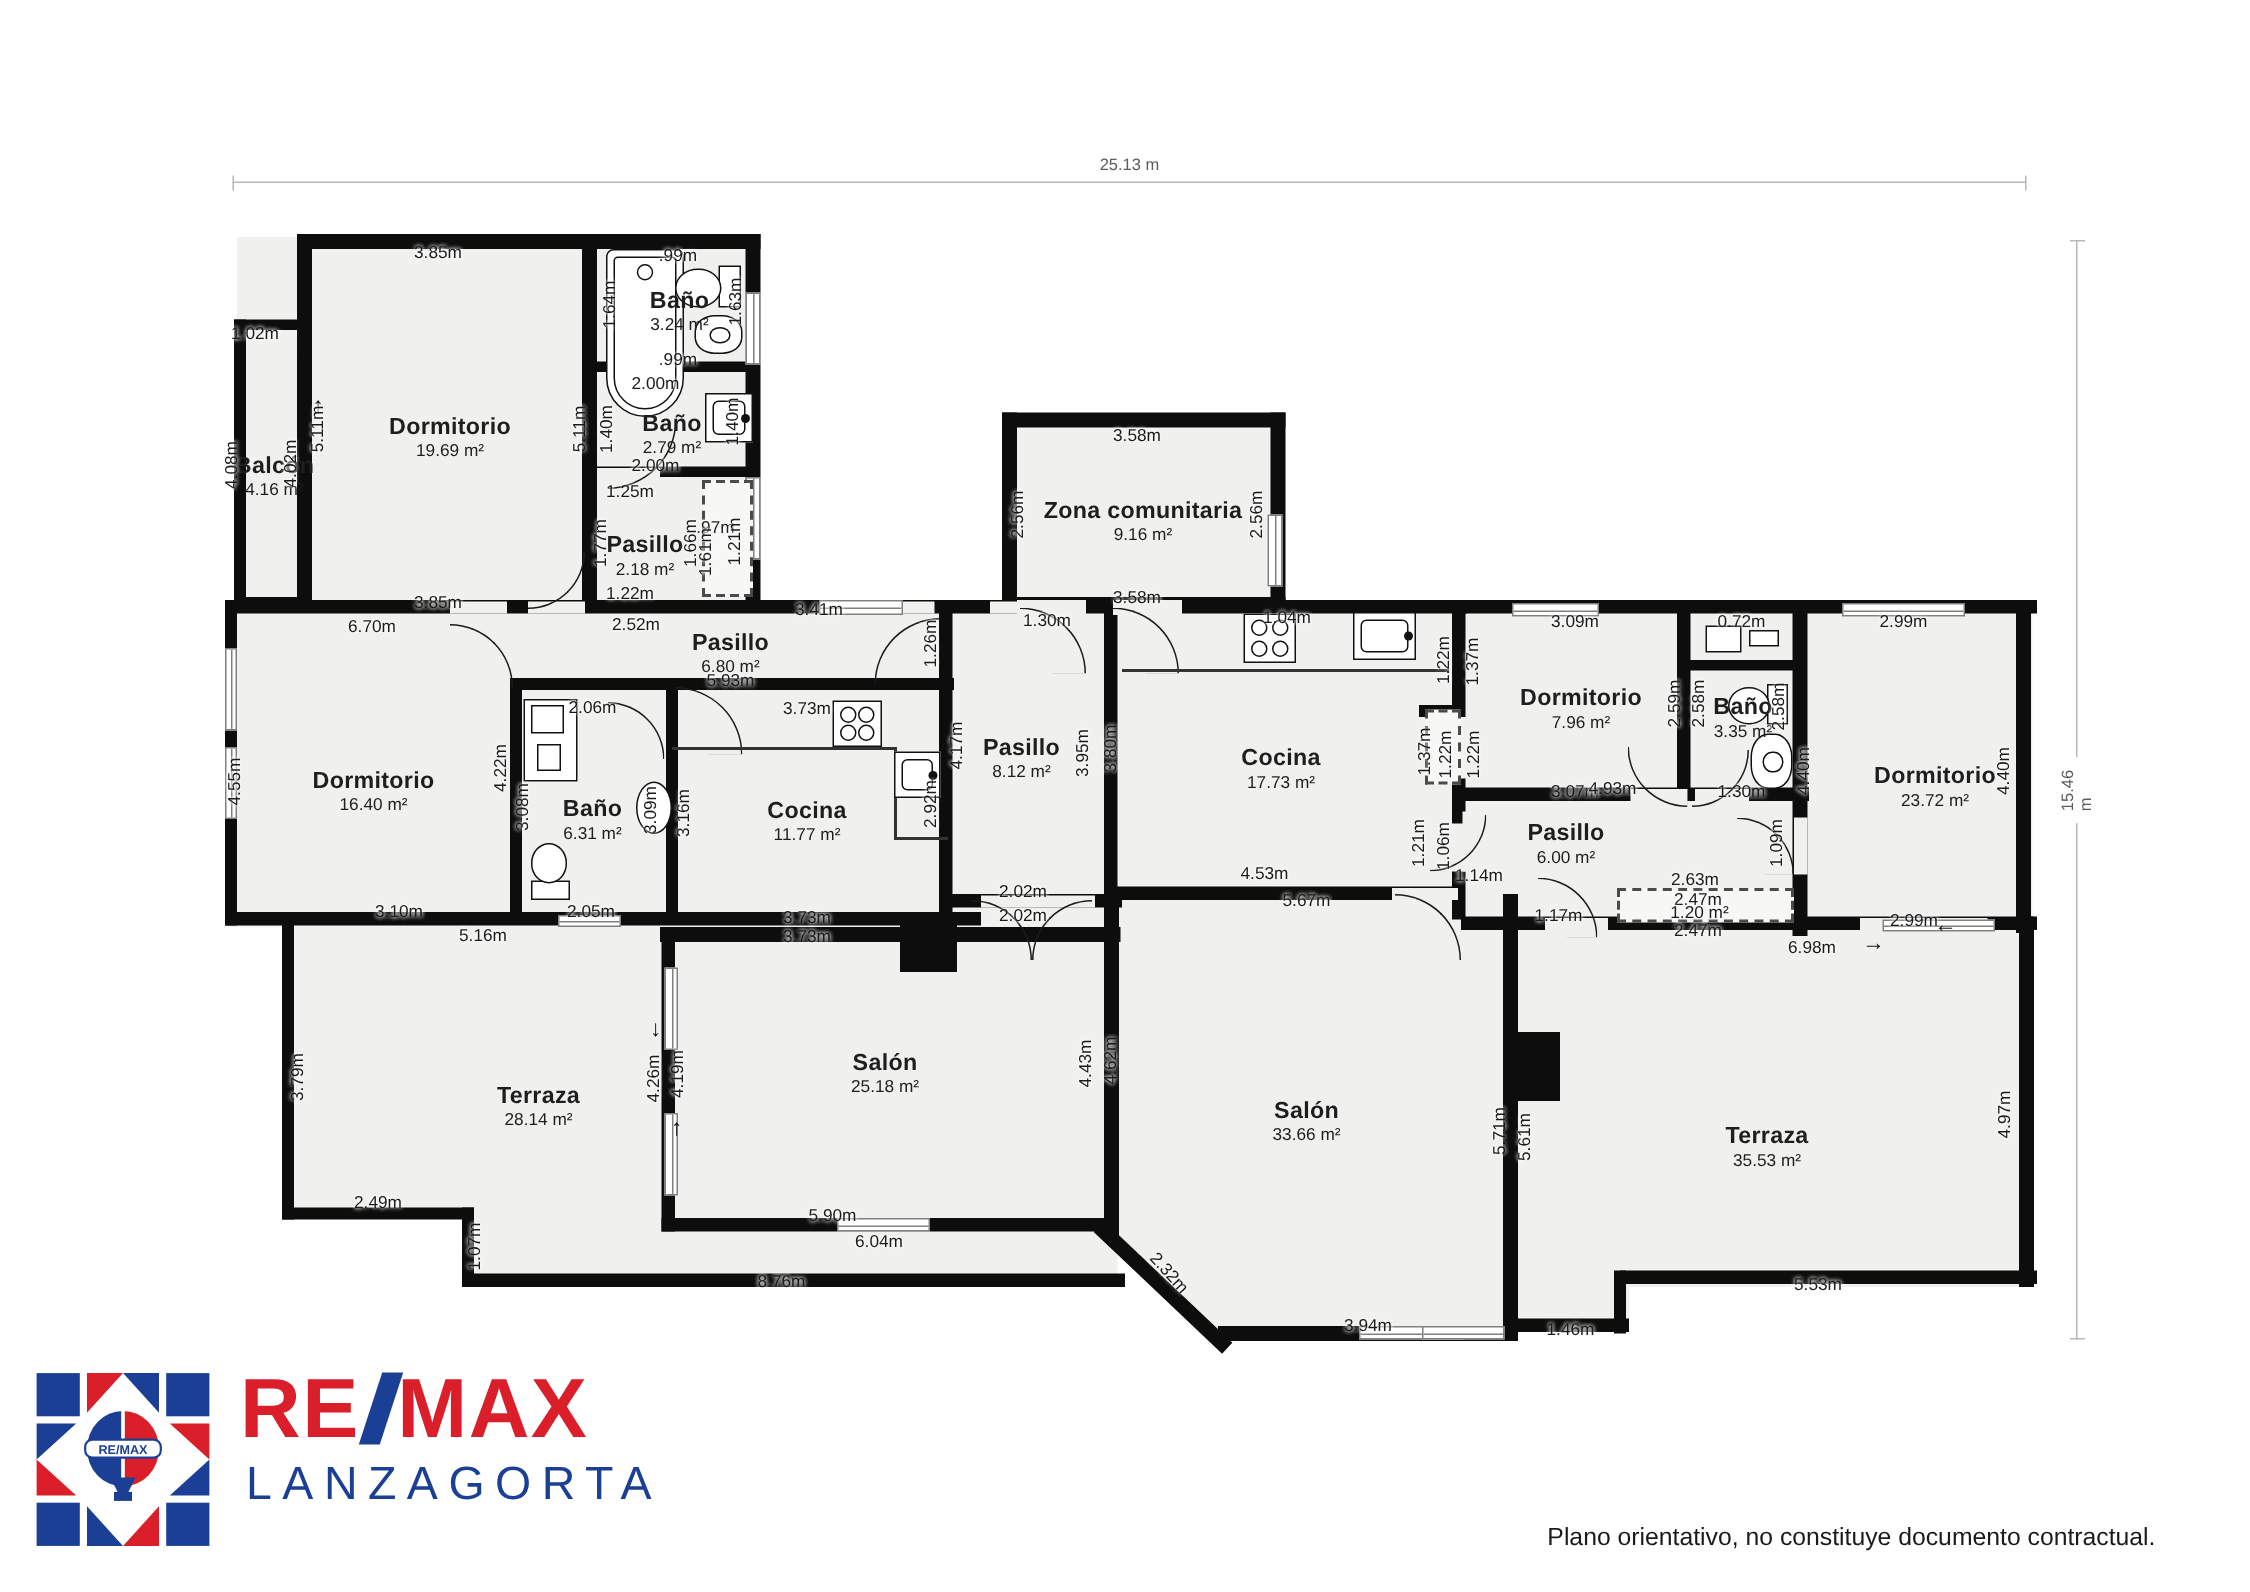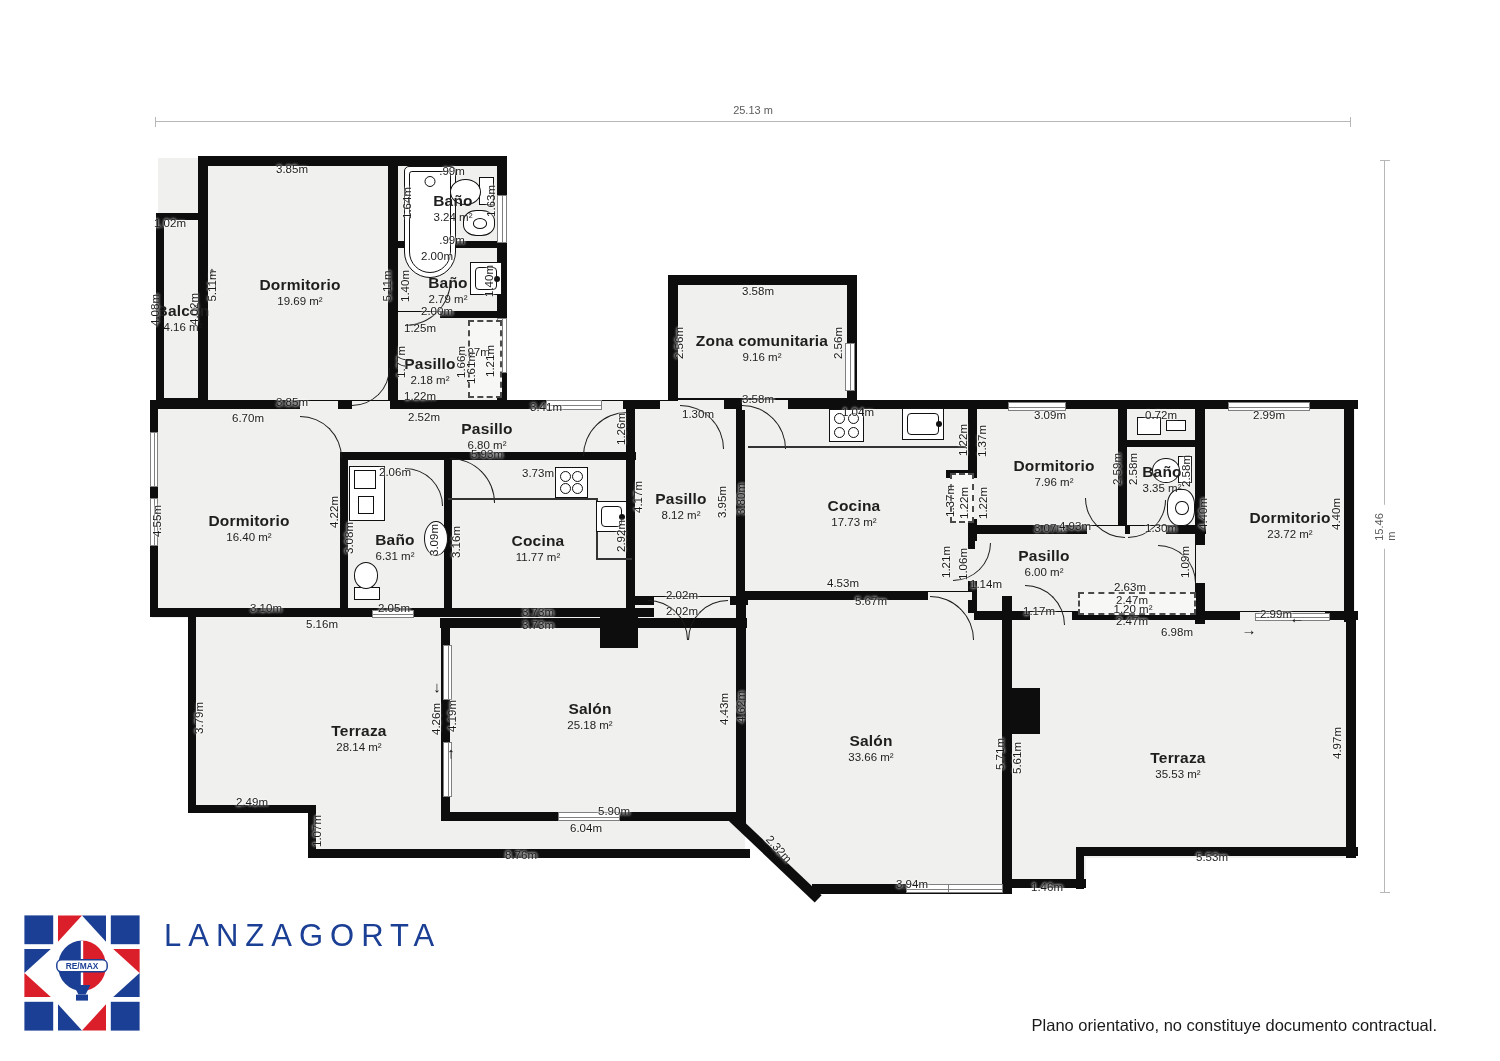--- a/index.html
+++ b/index.html
@@ -426,28 +426,28 @@
     <div class="dim" style="left: 1269px; top: 415px; transform: translate(-50%, -50%) rotate(0deg);">2.99m</div>
     <div class="dim" style="left: 1203px; top: 514px; transform: translate(-50%, -50%) rotate(-90deg);">4.40m</div>
     <div class="dim" style="left: 1336px; top: 514px; transform: translate(-50%, -50%) rotate(-90deg);">4.40m</div>
     <div class="dim" style="left: 1276px; top: 614px; transform: translate(-50%, -50%) rotate(0deg);">2.99m</div>
     <div class="dim" style="left: 1185px; top: 562px; transform: translate(-50%, -50%) rotate(-90deg);">1.09m</div>
     <div class="dim" style="left: 1039px; top: 611px; transform: translate(-50%, -50%) rotate(0deg);">1.17m</div>
     <div class="dim" style="left: 1130px; top: 587px; transform: translate(-50%, -50%) rotate(0deg);">2.63m</div>
     <div class="dim" style="left: 1132px; top: 600px; transform: translate(-50%, -50%) rotate(0deg);">2.47m</div>
     <div class="dim" style="left: 1133px; top: 609px; transform: translate(-50%, -50%) rotate(0deg);">1.20 m²</div>
     <div class="dim" style="left: 1132px; top: 621px; transform: translate(-50%, -50%) rotate(0deg);">2.47m</div>
-    <div class="dim" style="left: 1177px; top: 632px; transform: translate(-50%, -50%) rotate(0deg);">6.98m</div>
+    <div class="dim" style="left: 1208px; top: 632px; transform: translate(-50%, -50%) rotate(0deg);">6.98m</div>
     <div class="dim" style="left: 199px; top: 718px; transform: translate(-50%, -50%) rotate(-90deg);">3.79m</div>
     <div class="dim" style="left: 252px; top: 802px; transform: translate(-50%, -50%) rotate(0deg);">2.49m</div>
     <div class="dim" style="left: 317px; top: 831px; transform: translate(-50%, -50%) rotate(-90deg);">1.07m</div>
     <div class="dim" style="left: 521px; top: 855px; transform: translate(-50%, -50%) rotate(0deg);">8.76m</div>
     <div class="dim" style="left: 436px; top: 719px; transform: translate(-50%, -50%) rotate(-90deg);">4.26m</div>
     <div class="dim" style="left: 452px; top: 716px; transform: translate(-50%, -50%) rotate(-90deg);">4.19m</div>
-    <div class="dim" style="left: 614px; top: 811px; transform: translate(-50%, -50%) rotate(0deg);">5.90m</div>
+    <div class="dim" style="left: 555px; top: 811px; transform: translate(-50%, -50%) rotate(0deg);">5.90m</div>
     <div class="dim" style="left: 586px; top: 828px; transform: translate(-50%, -50%) rotate(0deg);">6.04m</div>
     <div class="dim" style="left: 724px; top: 709px; transform: translate(-50%, -50%) rotate(-90deg);">4.43m</div>
     <div class="dim" style="left: 741px; top: 707px; transform: translate(-50%, -50%) rotate(-90deg);">4.62m</div>
     <div class="dim" style="left: 1000px; top: 754px; transform: translate(-50%, -50%) rotate(-90deg);">5.71m</div>
     <div class="dim" style="left: 1017px; top: 758px; transform: translate(-50%, -50%) rotate(-90deg);">5.61m</div>
     <div class="dim" style="left: 779px; top: 849px; transform: translate(-50%, -50%) rotate(48deg);">2.32m</div>
     <div class="dim" style="left: 912px; top: 884px; transform: translate(-50%, -50%) rotate(0deg);">3.94m</div>
     <div class="dim" style="left: 1047px; top: 887px; transform: translate(-50%, -50%) rotate(0deg);">1.46m</div>
     <div class="dim" style="left: 1337px; top: 743px; transform: translate(-50%, -50%) rotate(-90deg);">4.97m</div>
     <div class="dim" style="left: 1212px; top: 857px; transform: translate(-50%, -50%) rotate(0deg);">5.53m</div>
@@ -477,17 +477,22 @@
     <circle cx="50" cy="50" r="27" fill="#fff"></circle>
     <path d="M50,23 a20,21 0 0 0 0,42 z" fill="#1b3f94"></path>
     <path d="M50,23 a20,21 0 0 1 0,42 z" fill="#da1f2b"></path>
     <line x1="50" y1="23" x2="50" y2="65" stroke="#fff" stroke-width="2"></line>
     <path d="M43,60 L57,60 L53,68 L47,68 z" fill="#1b3f94"></path>
     <rect x="45" y="68" width="10" height="5" fill="#1b3f94"></rect>
     <rect x="29" y="39" width="42" height="10" rx="4" fill="#fff" stroke="#1b3f94" stroke-width="1.2"></rect>
     <text x="50" y="47" font-size="7" font-weight="bold" fill="#1b3f94" text-anchor="middle">RE/MAX</text>
   </svg>
   <div class="logo-text">
+    <div class="remax-line">
+      <span>RE</span>
+      <i class="slash"></i>
+      <span>MAX</span>
+    </div>
     <div class="lanza">LANZAGORTA</div>
   </div>
 </div>
 
 <div class="disclaimer">Plano orientativo, no constituye documento contractual.</div>
 
 </body></html>

